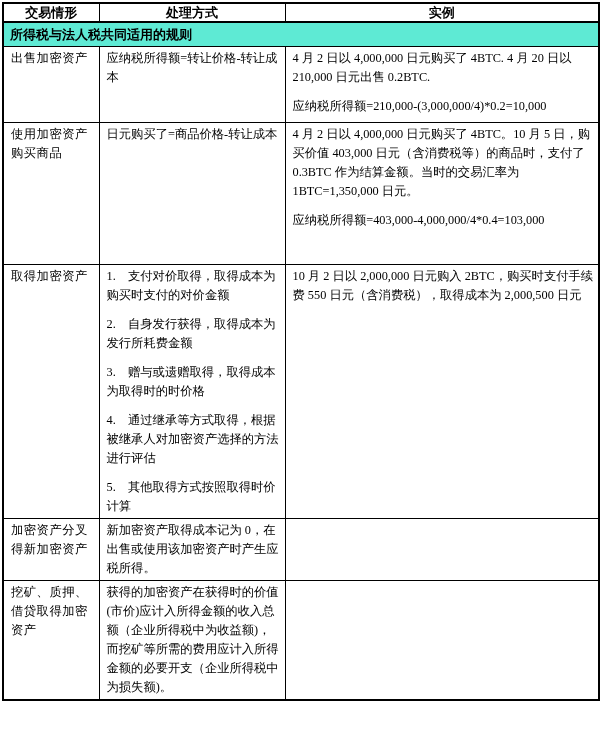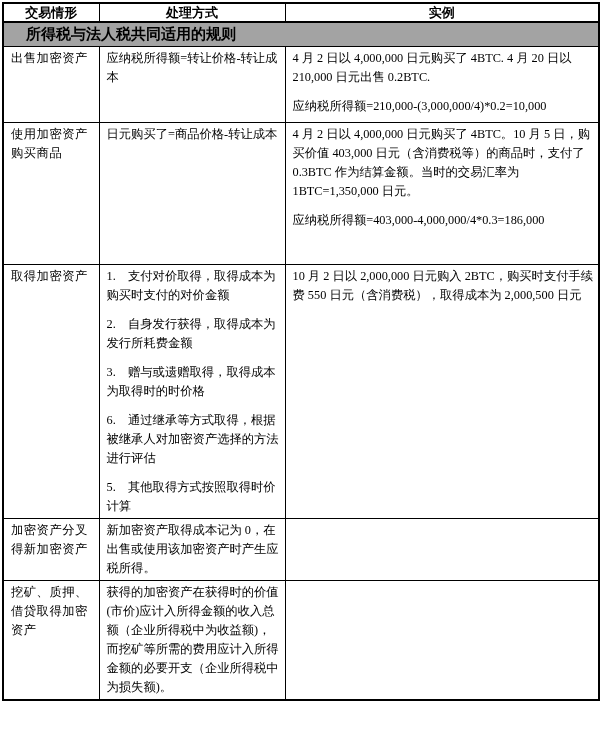--- a/index.html
+++ b/index.html
@@ -41,26 +41,26 @@
   }
   table.tax-table td {
     border: 1px solid #000000;
     vertical-align: top;
     font-size: 12.3px;
     line-height: 19px;
     padding: 2px 4px 2px 7px;
     overflow: hidden;
   }
   tr.section-row td {
-    background: #a3a3a3;
+    background: #5eead4;
     font-weight: bold;
     height: 23px;
     vertical-align: middle;
-    padding: 0 0 0 22px;
-    font-size: 15px;
+    padding: 0 0 0 6px;
+    font-size: 13px;
   }
   td p {
     margin: 0 0 10px 0;
     white-space: pre-wrap;
     word-break: break-word;
   }
   td p:last-child { margin-bottom: 0; }
 
   tr.r1 { height: 76px; }
   tr.r2 { height: 142px; }
@@ -108,34 +108,34 @@
 
       <tr class="r2">
         <td class="situation">
             <p>使用加密资产购买商品</p>
           </td>
         <td>
             <p>日元购买了=商品价格-转让成本</p>
           </td>
         <td>
           <p>4 月 2 日以 4,000,000 日元购买了 4BTC。10 月 5 日，购买价值 403,000 日元（含消费税等）的商品时，支付了 0.3BTC 作为结算金额。当时的交易汇率为 1BTC=1,350,000 日元。</p>
-          <p>应纳税所得额=403,000-4,000,000/4*0.3=186,000</p>
+          <p>应纳税所得额=403,000-4,000,000/4*0.4=103,000</p>
         </td>
       </tr>
 
 
       <tr class="r4">
         <td class="situation">
             <p>取得加密资产</p>
           </td>
         <td>
           <p>1.　支付对价取得，取得成本为购买时支付的对价金额</p>
           <p>2.　自身发行获得，取得成本为发行所耗费金额</p>
           <p>3.　赠与或遗赠取得，取得成本为取得时的时价格</p>
-          <p>6.　通过继承等方式取得，根据被继承人对加密资产选择的方法进行评估</p>
+          <p>4.　通过继承等方式取得，根据被继承人对加密资产选择的方法进行评估</p>
           <p>5.　其他取得方式按照取得时价计算</p>
         </td>
         <td>
           <p>10 月 2 日以 2,000,000 日元购入 2BTC，购买时支付手续费 550 日元（含消费税），取得成本为 2,000,500 日元</p>
         </td>
       </tr>
 
       <tr class="r5">
         <td class="situation">
             <p>加密资产分叉得新加密资产</p>

